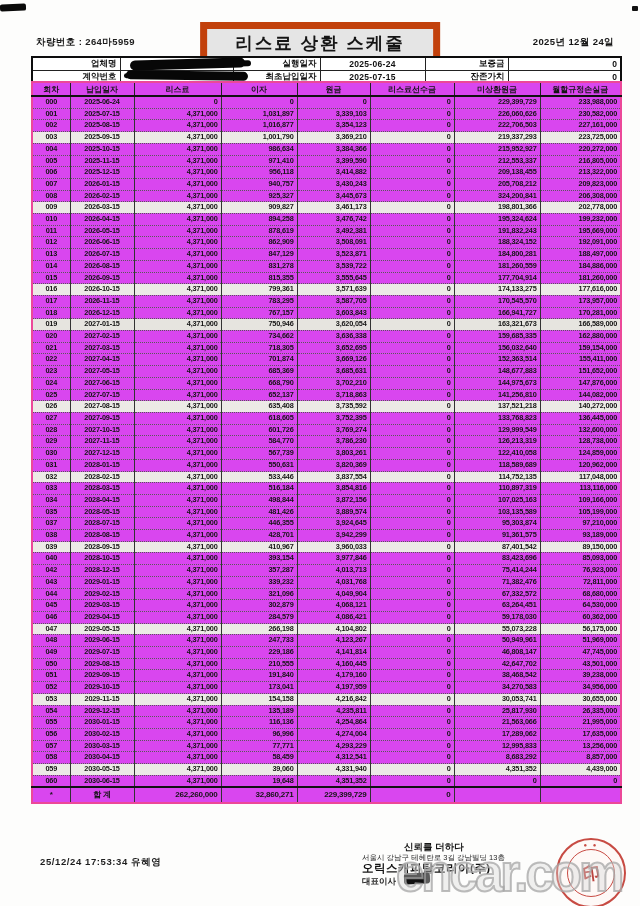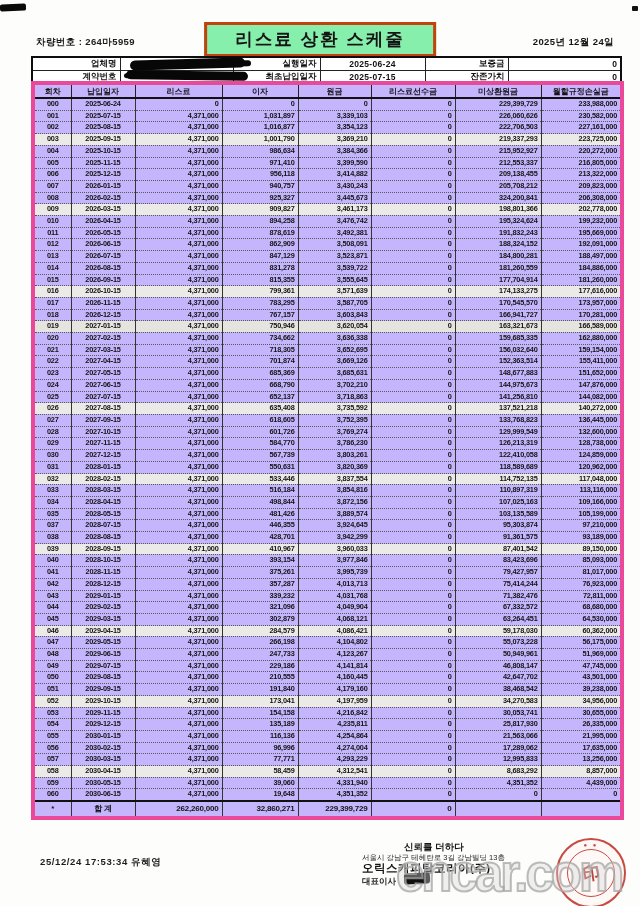--- a/index.html
+++ b/index.html
@@ -12,21 +12,21 @@
   .page{position:absolute;inset:0;}
 
   
   .mark-tl{position:absolute;left:0;top:4px;width:26px;height:7px;background:#0a0a0a;border-radius:2px;transform:rotate(-2deg);}
   .mark-tr{position:absolute;right:2px;top:6px;width:6px;height:5px;background:#111;border-radius:1px;}
 
   
   .vehicle{position:absolute;left:36px;top:36px;font-size:9.5px;font-weight:bold;letter-spacing:.4px;color:#1c1c1c;}
   .titlebox{
     position:absolute;left:50%;top:22px;transform:translateX(-50%);
-    border:3px solid #c2410c;padding:2px 28px 3px;background:#86efac;
+    border:7px solid #c2410c;padding:2px 28px 3px;background:#e5e5e5;
     font-size:17.5px;font-weight:bold;letter-spacing:2px;white-space:nowrap;
   }
   .printdate{position:absolute;right:26px;top:36px;font-size:9.5px;font-weight:bold;letter-spacing:.4px;}
 
   
   table{border-collapse:collapse;table-layout:fixed;}
   .info{
     position:absolute;left:31px;top:56px;width:589px;
     border:2px solid #0d0d0d;background:#fff;
   }
@@ -37,21 +37,21 @@
   .info td.lbl{text-align:right;font-weight:bold;}
   .info td.val-c{text-align:center;font-weight:bold;letter-spacing:.3px;}
   .info td.val-r{text-align:right;font-weight:bold;}
   .scribble{position:absolute;background:#070707;border-radius:5px;z-index:3;}
   .scribble.s1{left:130px;top:59px;width:115px;height:10px;transform:rotate(-1.6deg);box-shadow:8px 1px 0 -2px #070707;}
   .scribble.s2{left:126px;top:71px;width:122px;height:9px;transform:rotate(.8deg);box-shadow:-4px 1px 0 -2px #070707;}
 
   
   .sched{
     position:absolute;left:31px;top:81px;width:589px;
-    border:4px solid #ec4899;background:#c4b5fd;
+    border:2px solid #ec4899;background:#d946ef;
   }
   .sched th{
     border-right:1px solid #222;border-bottom:2px solid #111;
     font-size:8px;font-weight:bold;height:12px;padding:0;white-space:nowrap;overflow:hidden;
   }
   .sched td{
     border-right:1px solid #333;border-bottom:1px dotted #5a5a5a;
     font-size:7.3px;height:10.7px;line-height:10.7px;padding:0 3px;
     white-space:nowrap;overflow:hidden;color:#141414;font-weight:bold;
   }
@@ -560,30 +560,20 @@
           <td class="c0">040</td>
           <td class="c1">2028-10-15</td>
           <td class="c2">4,371,000</td>
           <td class="c3">393,154</td>
           <td class="c4">3,977,846</td>
           <td class="c5">0</td>
           <td class="c6">83,423,696</td>
           <td class="c7">85,093,000</td>
         </tr>
         <tr>
-          <td class="c0">041</td>
-          <td class="c1">2028-11-15</td>
-          <td class="c2">4,371,000</td>
-          <td class="c3">375,261</td>
-          <td class="c4">3,995,739</td>
-          <td class="c5">0</td>
-          <td class="c6">79,427,957</td>
-          <td class="c7">81,017,000</td>
-        </tr>
-        <tr>
           <td class="c0">042</td>
           <td class="c1">2028-12-15</td>
           <td class="c2">4,371,000</td>
           <td class="c3">357,287</td>
           <td class="c4">4,013,713</td>
           <td class="c5">0</td>
           <td class="c6">75,414,244</td>
           <td class="c7">76,923,000</td>
         </tr>
         <tr>

